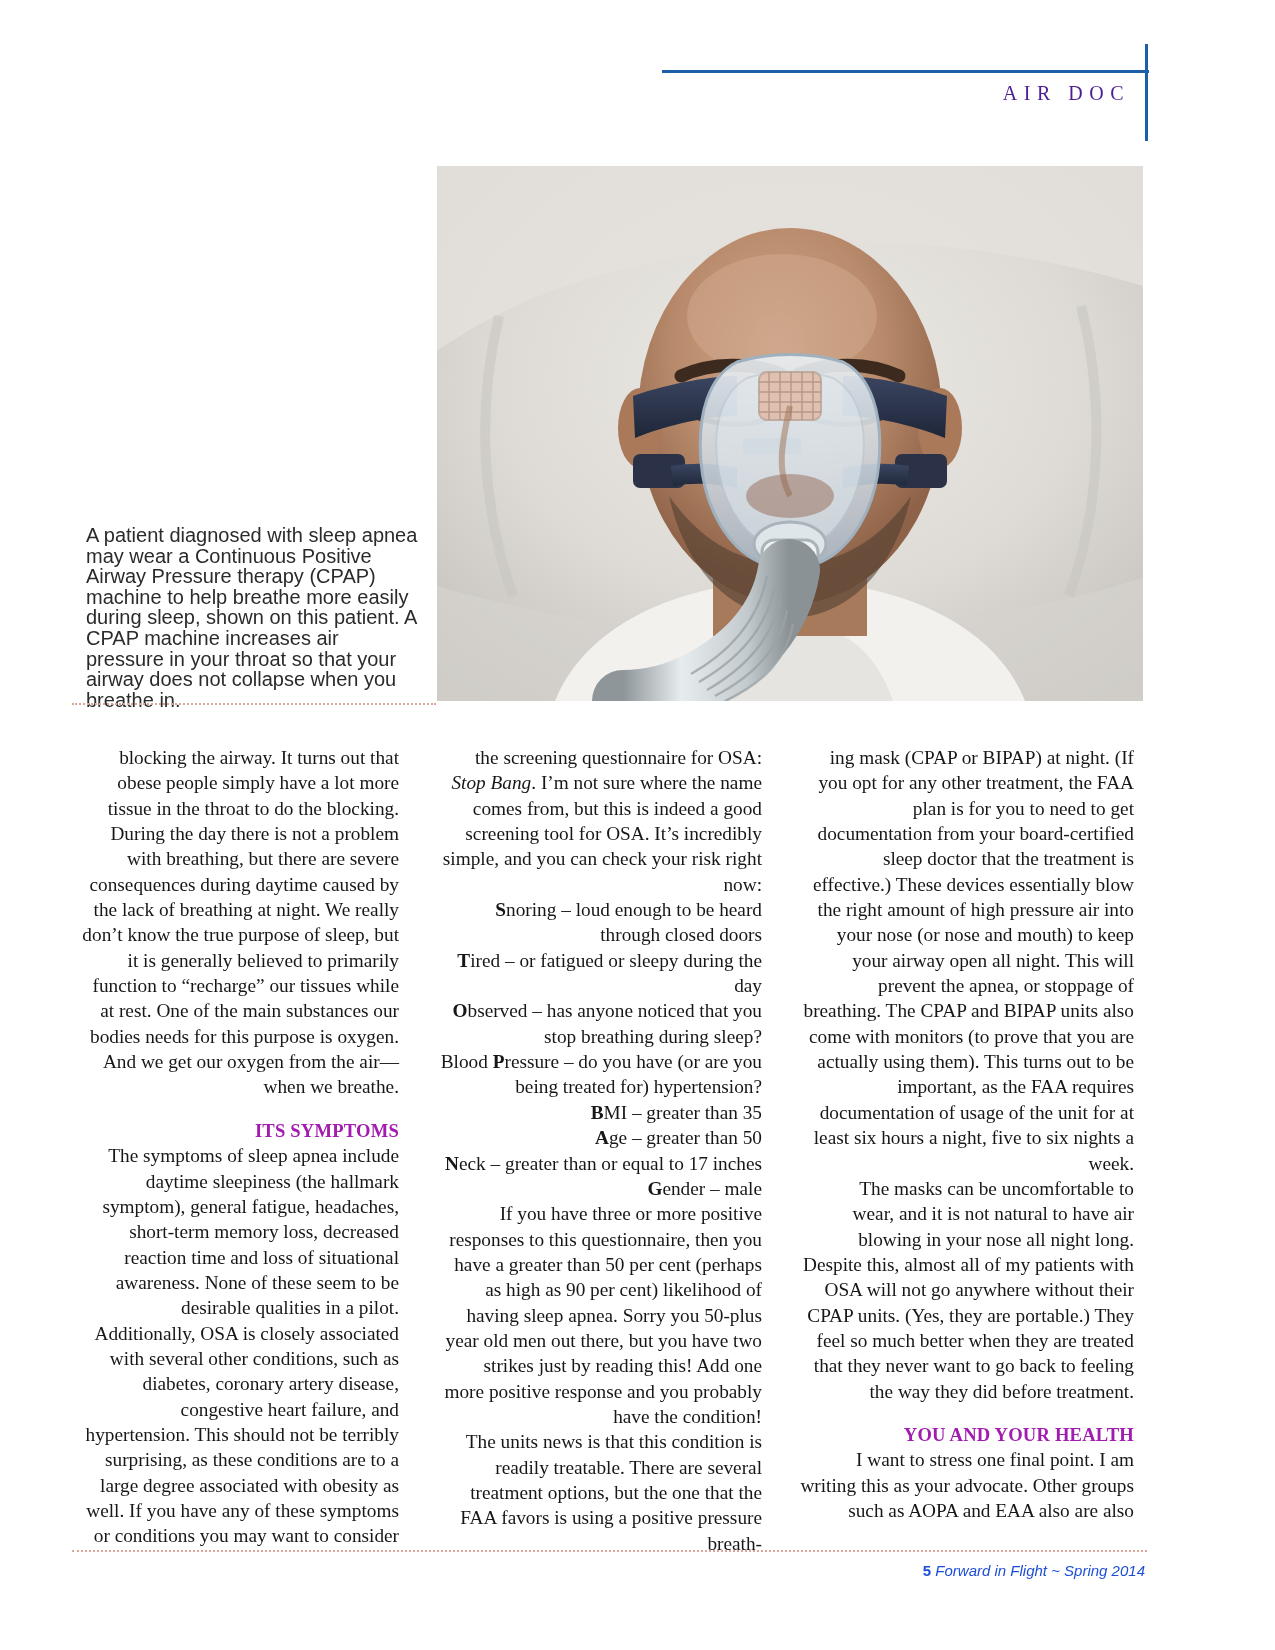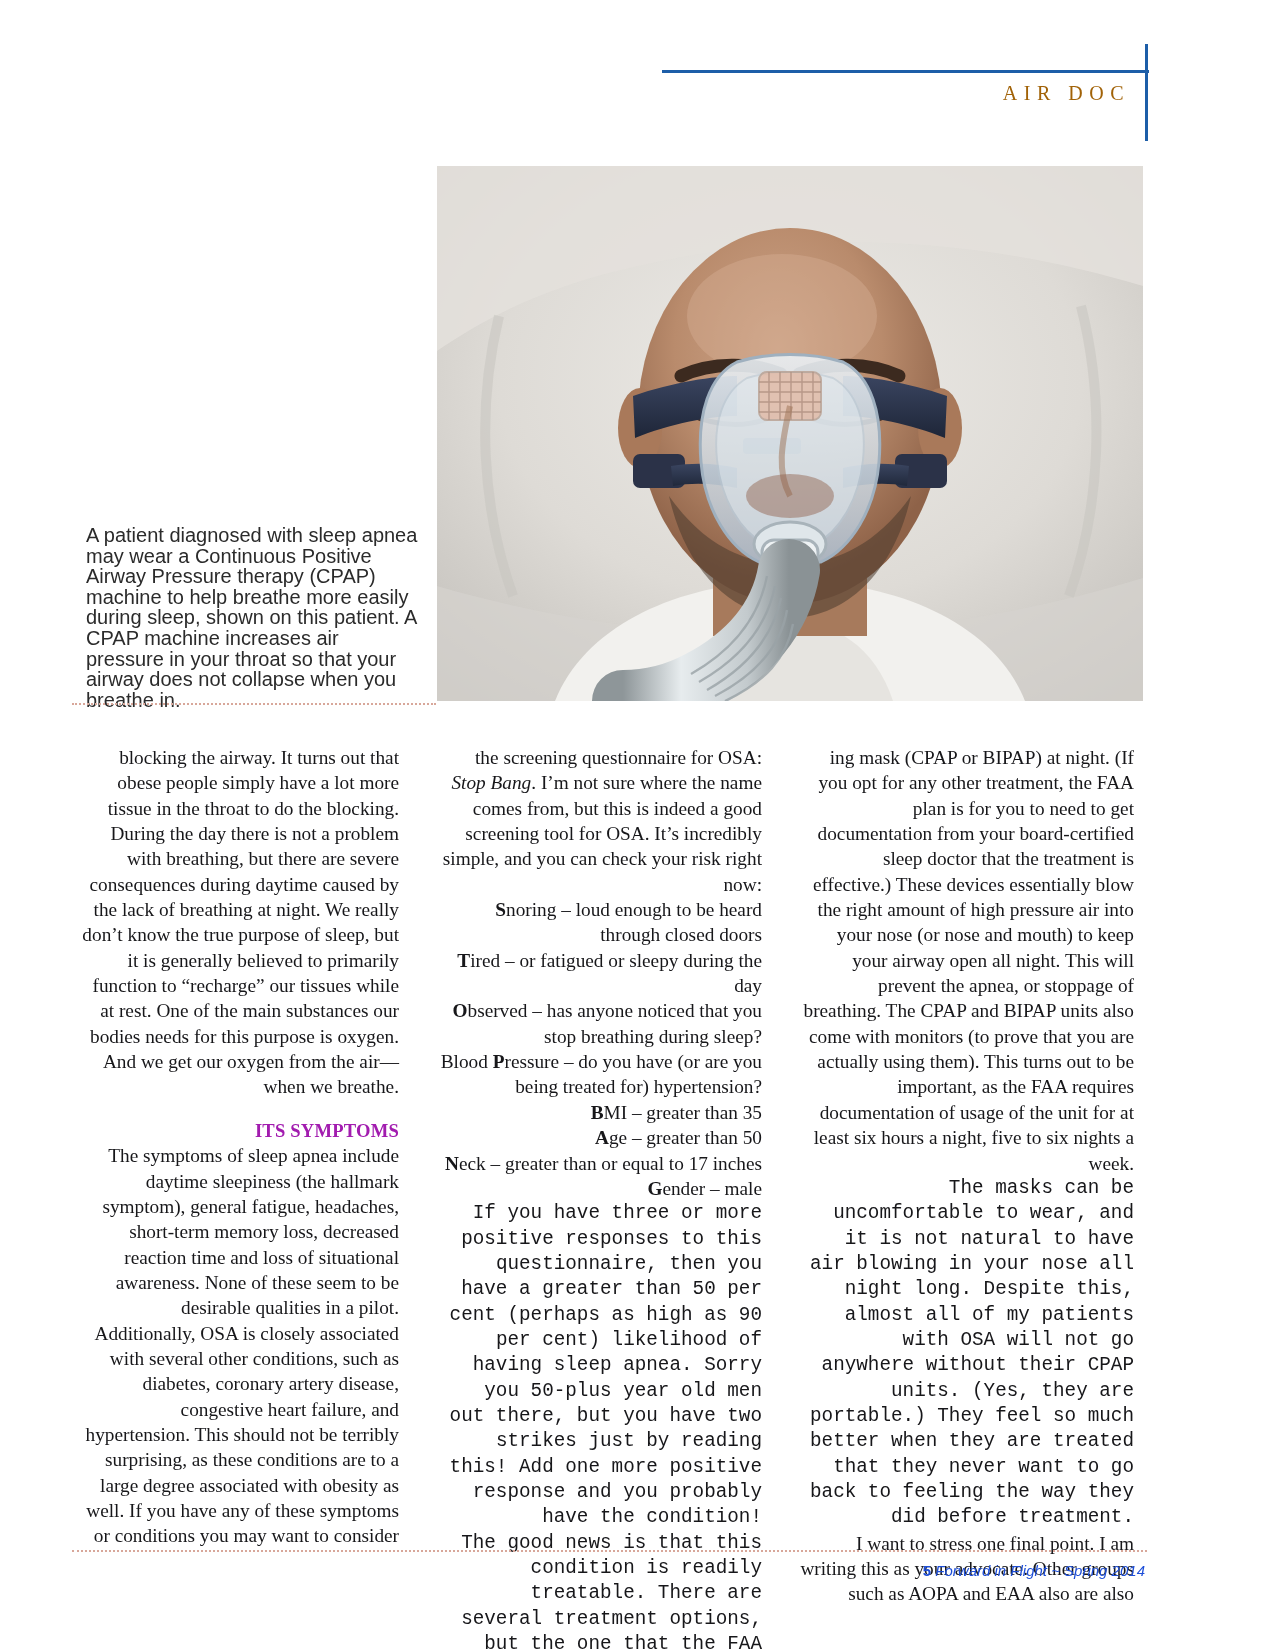--- a/index.html
+++ b/index.html
@@ -39,21 +39,21 @@
     height: 97px;
     background: #1d5ea8;
   }
   .masthead-kicker {
     position: absolute;
     right: 145px;
     top: 82px;
     font-family: "Liberation Serif", "DejaVu Serif", serif;
     font-size: 20px;
     letter-spacing: 6.5px;
-    color: #a16207;
+    color: #4c1d95;
     white-space: nowrap;
   }
 
   
   .photo-frame {
     position: absolute;
     left: 437px;
     top: 166px;
     width: 706px;
     height: 535px;
@@ -97,21 +97,21 @@
     font-size: 19.3px;
     line-height: 25.35px;
     text-align: right;
     color: #17171a;
   }
   .col-1 { left: 77px; }
   .col-2 { left: 440px; }
   .col-3 { left: 800px; width: 334px; }
 
   .col p { margin: 0; }
-  .col p.indent { text-indent: 19px; font-family: Liberation Mono, monospace; }
+  .col p.indent { text-indent: 19px; }
 
   .sec-head {
     font-family: Liberation Serif, serif;
     font-weight: bold;
     font-size: 18.6px;
     line-height: 25.35px;
     color: #a21caf;
     letter-spacing: 0.2px;
     margin-top: 18px;
   }
@@ -272,24 +272,25 @@
         <p><span class="bd">S</span><span>noring – loud enough to be heard through closed doors</span></p>
         <p><span class="bd">T</span><span>ired – or fatigued or sleepy during the day</span></p>
         <p><span class="bd">O</span><span>bserved – has anyone noticed that you stop breathing during sleep?</span></p>
         <p><span>Blood </span><span class="bd">P</span><span>ressure – do you have (or are you being treated for) hypertension?</span></p>
         <p><span class="bd">B</span><span>MI – greater than 35</span></p>
         <p><span class="bd">A</span><span>ge – greater than 50</span></p>
         <p><span class="bd">N</span><span>eck – greater than or equal to 17 inches</span></p>
         <p><span class="bd">G</span><span>ender – male</span></p>
       </div>
     <p class="indent">If you have three or more positive responses to this questionnaire, then you have a greater than 50 per cent (perhaps as high as 90 per cent) likelihood of having sleep apnea. Sorry you 50-plus year old men out there, but you have two strikes just by reading this! Add one more positive response and you probably have the condition!</p>
-    <p class="indent">The good news is that this condition is readily treatable. There are several treatment options, but the one that the FAA favors is using a positive pressure breath-</p>
+    <p class="indent">The units news is that this condition is readily treatable. There are several treatment options, but the one that the FAA favors is using a positive pressure breath-</p>
   </div>
 
   <div class="col col-3">
     <p>ing mask (CPAP or BIPAP) at night. (If you opt for any other treatment, the FAA plan is for you to need to get documentation from your board-certified sleep doctor that the treatment is effective.) These devices essentially blow the right amount of high pressure air into your nose (or nose and mouth) to keep your airway open all night. This will prevent the apnea, or stoppage of breathing. The CPAP and BIPAP units also come with monitors (to prove that you are actually using them). This turns out to be important, as the FAA requires documentation of usage of the unit for at least six hours a night, five to six nights a week.</p>
     <p class="indent">The masks can be uncomfortable to wear, and it is not natural to have air blowing in your nose all night long. Despite this, almost all of my patients with OSA will not go anywhere without their CPAP units. (Yes, they are portable.) They feel so much better when they are treated that they never want to go back to feeling the way they did before treatment.</p>
+    <div class="sec-head">YOU AND YOUR HEALTH</div>
     <p>I want to stress one final point. I am writing this as your advocate. Other groups such as AOPA and EAA also are also</p>
   </div>
 </div>
 
 <div class="footer-rule"></div>
 <div class="footer-text"><span class="footer-page">5</span><span> Forward in Flight ~ Spring 2014</span></div>
 
 </body></html>

